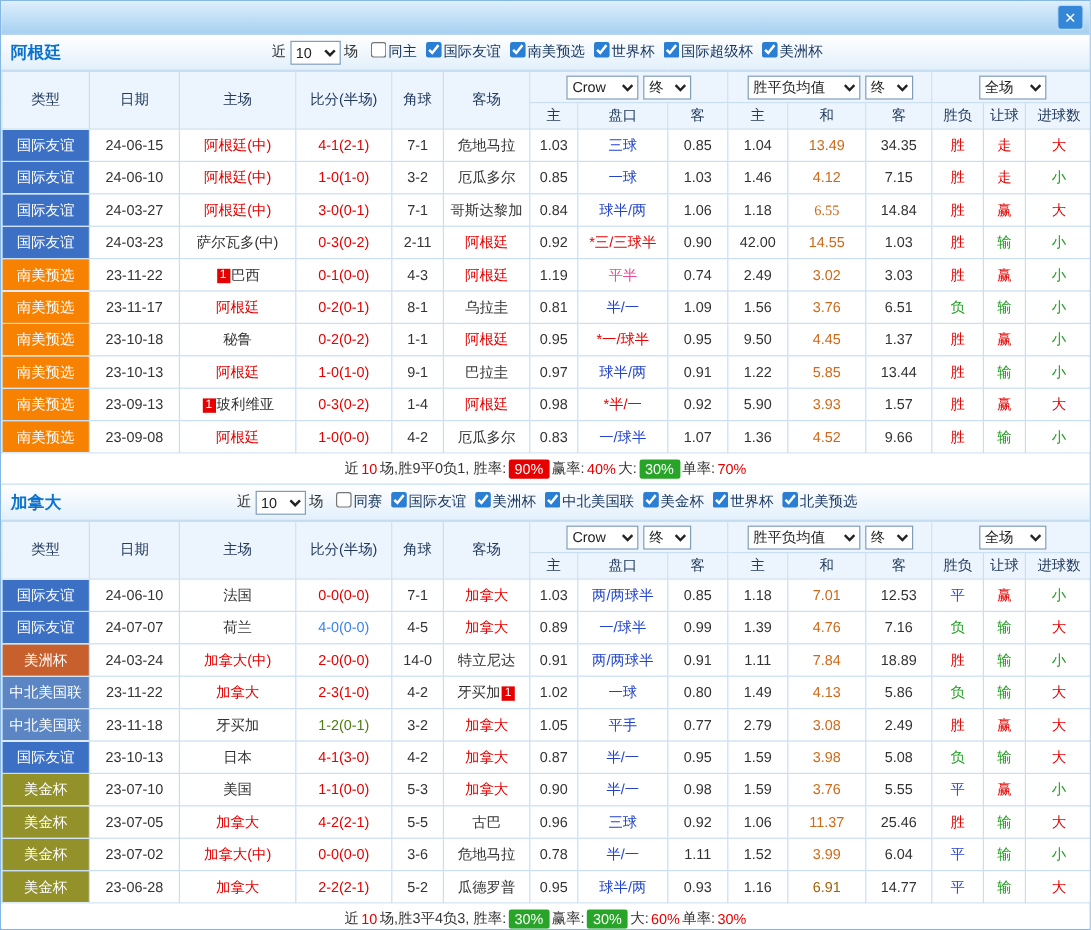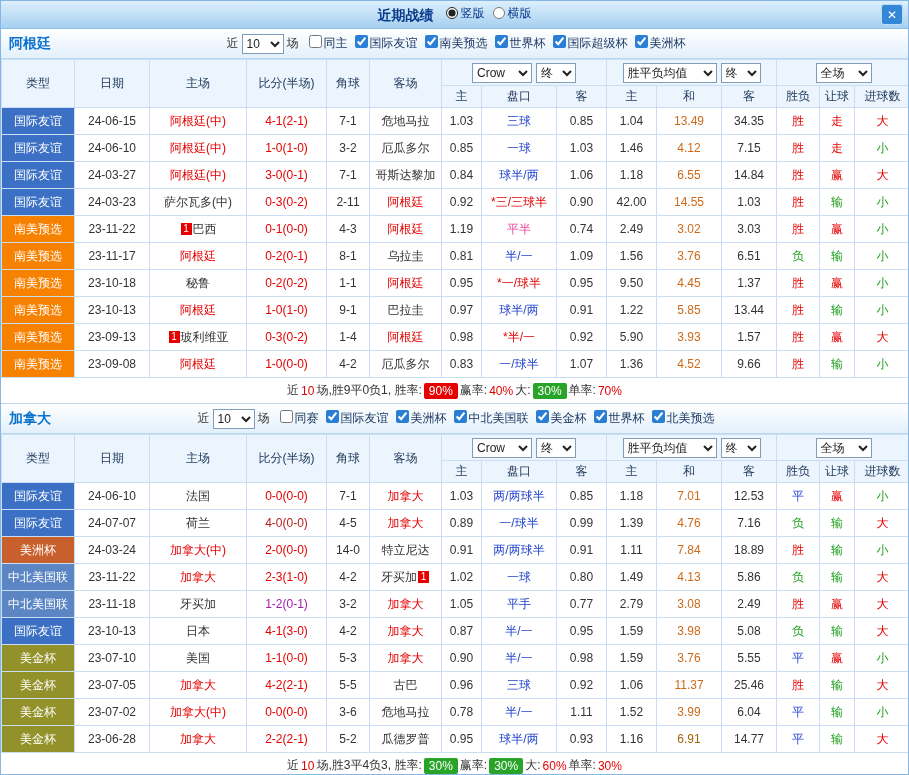--- a/index.html
+++ b/index.html
@@ -35,32 +35,20 @@
   .summary{height:26px;display:flex;align-items:center;justify-content:center;border-bottom:1px solid #bcd8ef;background:#fff}
   .summary span{margin:0 1px}
   .badge{color:#fff;padding:1px 5px;border-radius:2px}
 </style>
 </head>
 <body>
 
 <div class="app">
 
   <header class="titlebar">
-    <div class="title-center">
-      <span class="title">近期战绩</span><span class="views">
-          <label class="view-opt">
-            <input type="radio" name="viewmode" checked="" style="">
-            <span>竖版</span>
-          </label>
-          <label class="view-opt">
-            <input type="radio" name="viewmode" style="">
-            <span>横版</span>
-          </label>
-        </span>
-    </div>
     <button class="close-btn">✕</button>
   </header>
 
   <section>
     <div class="section-bar">
       <span class="team-name">阿根廷</span>
       <div class="filters">
           <span class="f-txt">近</span>
           <select class="hdr-select" style="width: 42px;"><option>10</option></select>
           <span class="f-txt">场</span>
@@ -171,21 +159,21 @@
             <td class="type-cell" style="background: rgb(60, 112, 196);">国际友谊</td>
             <td>24-03-27</td>
             <td class="team-cell"><span style="color: rgb(230, 0, 0);">阿根廷(中)</span></td>
             <td style="color: rgb(230, 0, 0);">3-0(0-1)</td>
             <td>7-1</td>
             <td class="team-cell"><span>哥斯达黎加</span></td>
             <td>0.84</td>
             <td style="color: rgb(34, 68, 204);">球半/两</td>
             <td>1.06</td>
             <td>1.18</td>
-            <td style="color: rgb(205, 106, 26);">6.55</td>
+            <td style="color: rgb(205, 106, 26); font-family: Liberation Serif, serif;">6.55</td>
             <td>14.84</td>
             <td style="color: rgb(230, 0, 0);">胜</td>
             <td style="color: rgb(230, 0, 0);">赢</td>
             <td style="color: rgb(230, 0, 0);">大</td>
           </tr>
           <tr>
             <td class="type-cell" style="background: rgb(60, 112, 196);">国际友谊</td>
             <td>24-03-23</td>
             <td class="team-cell"><span>萨尔瓦多(中)</span></td>
             <td style="color: rgb(230, 0, 0);">0-3(0-2)</td>
@@ -413,21 +401,21 @@
             <td style="color: rgb(205, 106, 26);">7.01</td>
             <td>12.53</td>
             <td style="color: rgb(42, 70, 212);">平</td>
             <td style="color: rgb(230, 0, 0);">赢</td>
             <td style="color: rgb(29, 158, 29);">小</td>
           </tr>
           <tr>
             <td class="type-cell" style="background: rgb(60, 112, 196);">国际友谊</td>
             <td>24-07-07</td>
             <td class="team-cell"><span>荷兰</span></td>
-            <td style="color: #b91c1c;">4-0(0-0)</td>
+            <td style="color: #3b82f6;">4-0(0-0)</td>
             <td>4-5</td>
             <td class="team-cell"><span style="color: rgb(230, 0, 0);">加拿大</span></td>
             <td>0.89</td>
             <td style="color: rgb(34, 68, 204);">一/球半</td>
             <td>0.99</td>
             <td>1.39</td>
             <td style="color: rgb(205, 106, 26);">4.76</td>
             <td>7.16</td>
             <td style="color: rgb(29, 158, 29);">负</td>
             <td style="color: rgb(29, 158, 29);">输</td>
@@ -464,21 +452,21 @@
             <td style="color: rgb(205, 106, 26);">4.13</td>
             <td>5.86</td>
             <td style="color: rgb(29, 158, 29);">负</td>
             <td style="color: rgb(29, 158, 29);">输</td>
             <td style="color: rgb(230, 0, 0);">大</td>
           </tr>
           <tr>
             <td class="type-cell" style="background: rgb(91, 134, 195);">中北美国联</td>
             <td>23-11-18</td>
             <td class="team-cell"><span>牙买加</span></td>
-            <td style="color: #a21caf;">1-2(0-1)</td>
+            <td style="color: #4d7c0f;">1-2(0-1)</td>
             <td>3-2</td>
             <td class="team-cell"><span style="color: rgb(230, 0, 0);">加拿大</span></td>
             <td>1.05</td>
             <td style="color: rgb(34, 68, 204);">平手</td>
             <td>0.77</td>
             <td>2.79</td>
             <td style="color: rgb(205, 106, 26);">3.08</td>
             <td>2.49</td>
             <td style="color: rgb(230, 0, 0);">胜</td>
             <td style="color: rgb(230, 0, 0);">赢</td>

